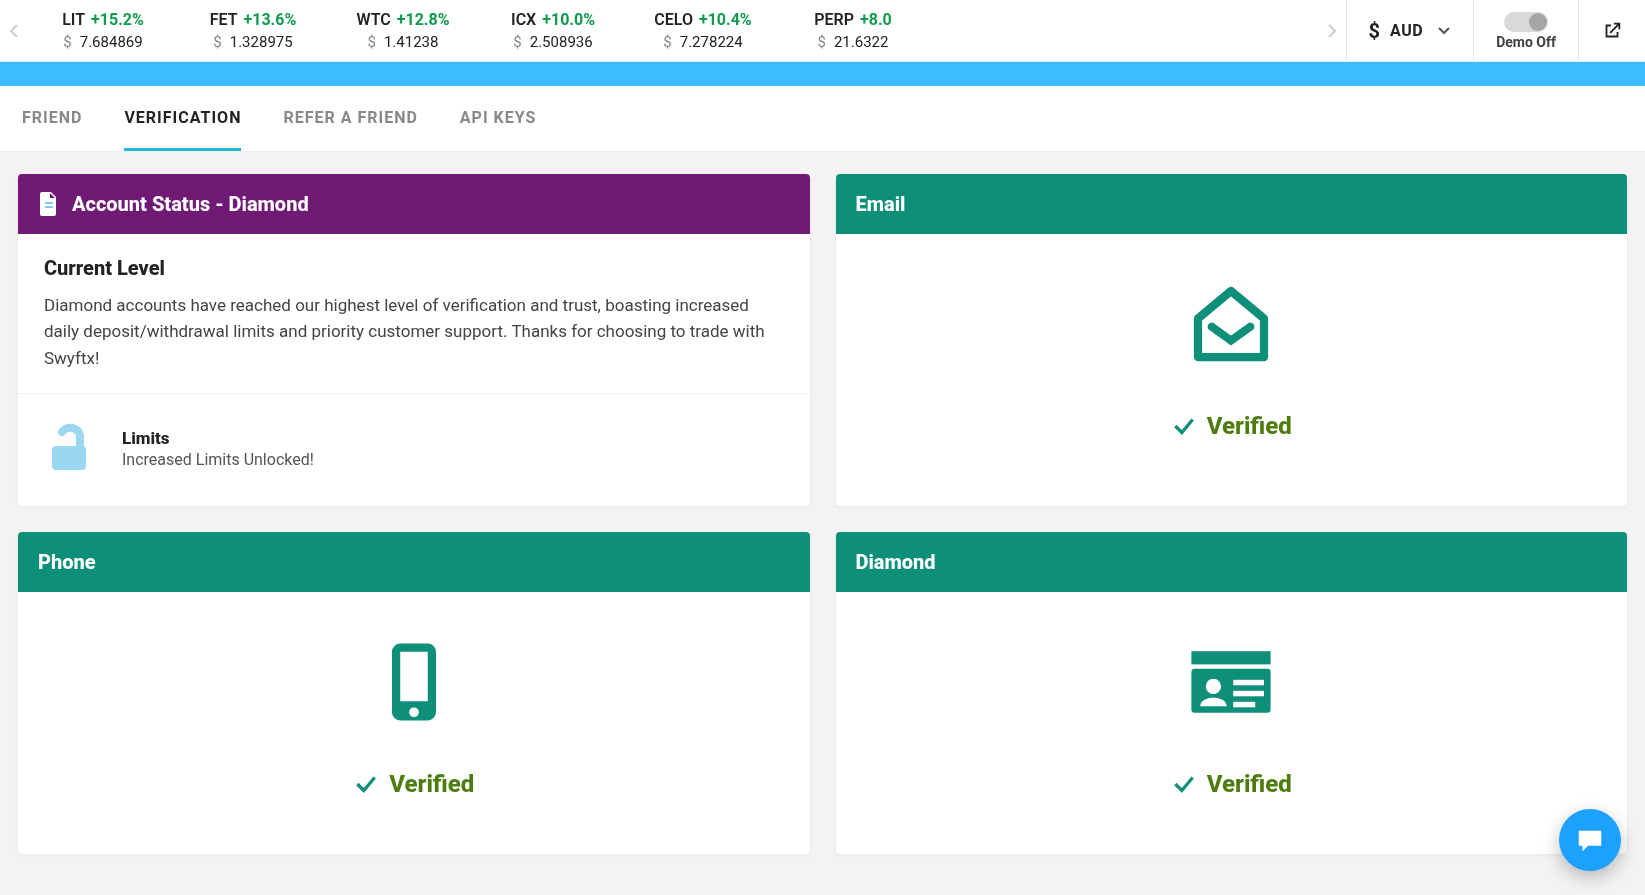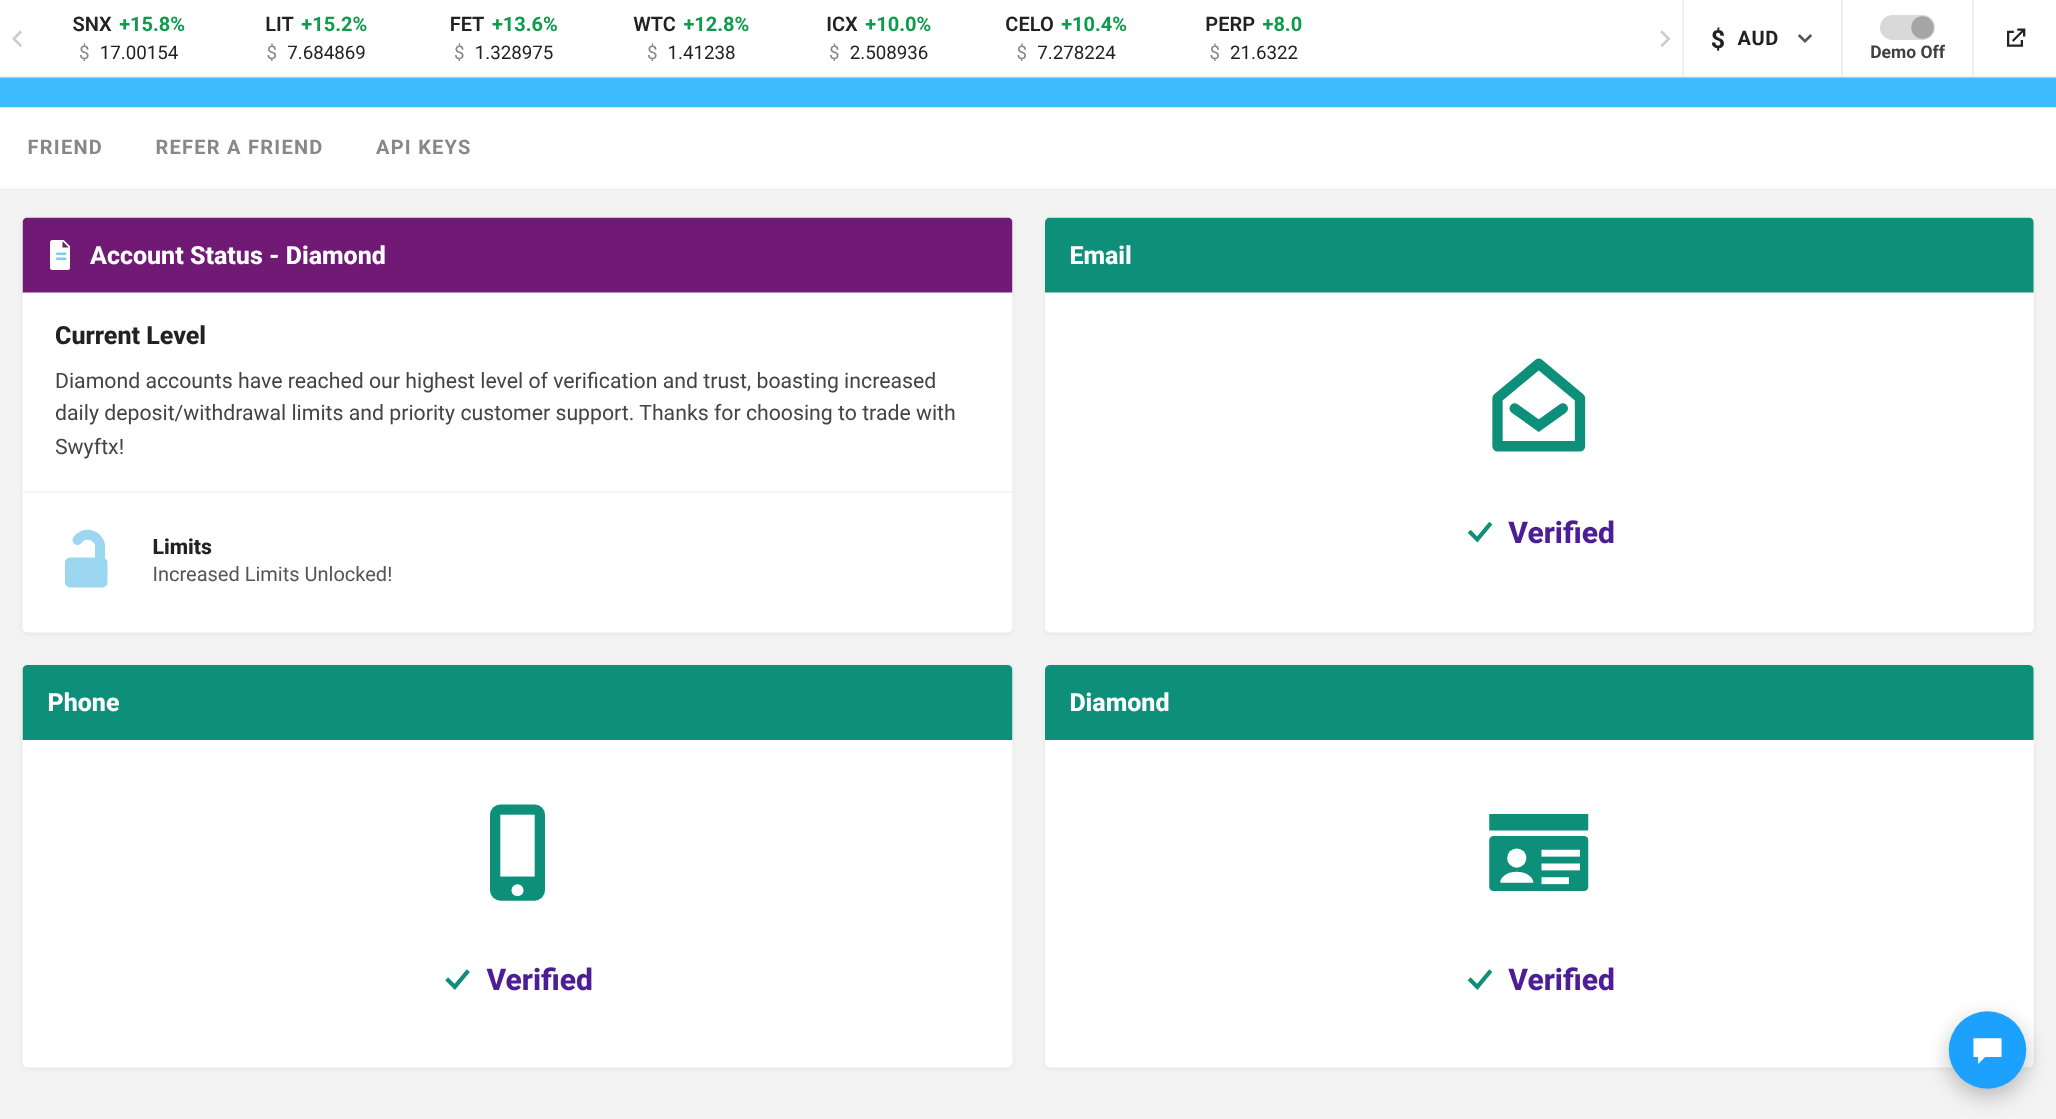--- a/index.html
+++ b/index.html
@@ -134,22 +134,22 @@
   .limits-text .t1 { font-size:17px; font-weight:800; color:#222;}
   .limits-text .t2 { font-size:16px; color:#555; margin-top:2px;}
 
   .verify-body {
     display:flex; flex-direction:column; align-items:center;
     padding:46px 20px 56px;
     gap:40px;
   }
   .verify-icon svg { width:88px; height:88px; fill:#0e8f7a; }
   .verified-line {
-    display:flex; gap:10px;
-    font-size:24px; font-weight:800; color:#4c1d95;
+    display:flex; align-items:center; gap:10px;
+    font-size:24px; font-weight:800; color:#4d7c0f;
   }
   .verified-line svg { width:26px; height:26px; stroke:#0e8f7a; stroke-width:3; fill:none; }
 
   
   .chat-fab {
     position:fixed; right:24px; bottom:24px;
     width:62px; height:62px; border-radius:50%;
     background:#1da1ff; display:flex; align-items:center; justify-content:center;
     box-shadow:0 6px 18px rgba(0,0,0,0.25);
     cursor:pointer;
@@ -159,24 +159,20 @@
 </head>
 <body>
 
 <div class="ticker-bar">
   <div class="ticker-nav">
     <svg width="10" height="16" viewBox="0 0 10 16">
         <path d="M8 2 L2 8 L8 14" fill="none" stroke="#ccc" stroke-width="2"></path>
       </svg>
   </div>
   <div class="ticker-items" id="ticker-items">
-      <div class="ticker-item">
-        <div class="ticker-top"><span>SNX</span><span class="ticker-change">+15.8%</span></div>
-        <div class="ticker-bottom"><span class="dollar">$</span><span>17.00154</span></div>
-      </div>
       <div class="ticker-item">
         <div class="ticker-top"><span>LIT</span><span class="ticker-change">+15.2%</span></div>
         <div class="ticker-bottom"><span class="dollar">$</span><span>7.684869</span></div>
       </div>
       <div class="ticker-item">
         <div class="ticker-top"><span>FET</span><span class="ticker-change">+13.6%</span></div>
         <div class="ticker-bottom"><span class="dollar">$</span><span>1.328975</span></div>
       </div>
       <div class="ticker-item">
         <div class="ticker-top"><span>WTC</span><span class="ticker-change">+12.8%</span></div>
@@ -220,20 +216,21 @@
           <path d="M14 3h7v7h-2V6.4l-8.3 8.3-1.4-1.4L17.6 5H14V3zM5 5h6v2H7v10h10v-4h2v6H5V5z" fill="#222"></path>
         </svg>
     </div>
   </div>
 </div>
 
 <div class="blue-strip"></div>
 
 <div class="tabs">
   <div class="tab">FRIEND</div>
+  <div class="tab active">VERIFICATION</div>
   <div class="tab">REFER A FRIEND</div>
   <div class="tab">API KEYS</div>
 </div>
 
 <div class="grid">
 
   <div class="card">
     <div class="card-header light">
       <svg width="20" height="24" viewBox="0 0 20 24">
           <path fill="#fff" d="M4 0h9l5 5v17a2 2 0 0 1-2 2H4a2 2 0 0 1-2-2V2a2 2 0 0 1 2-2zm8 1v5h5"></path>

